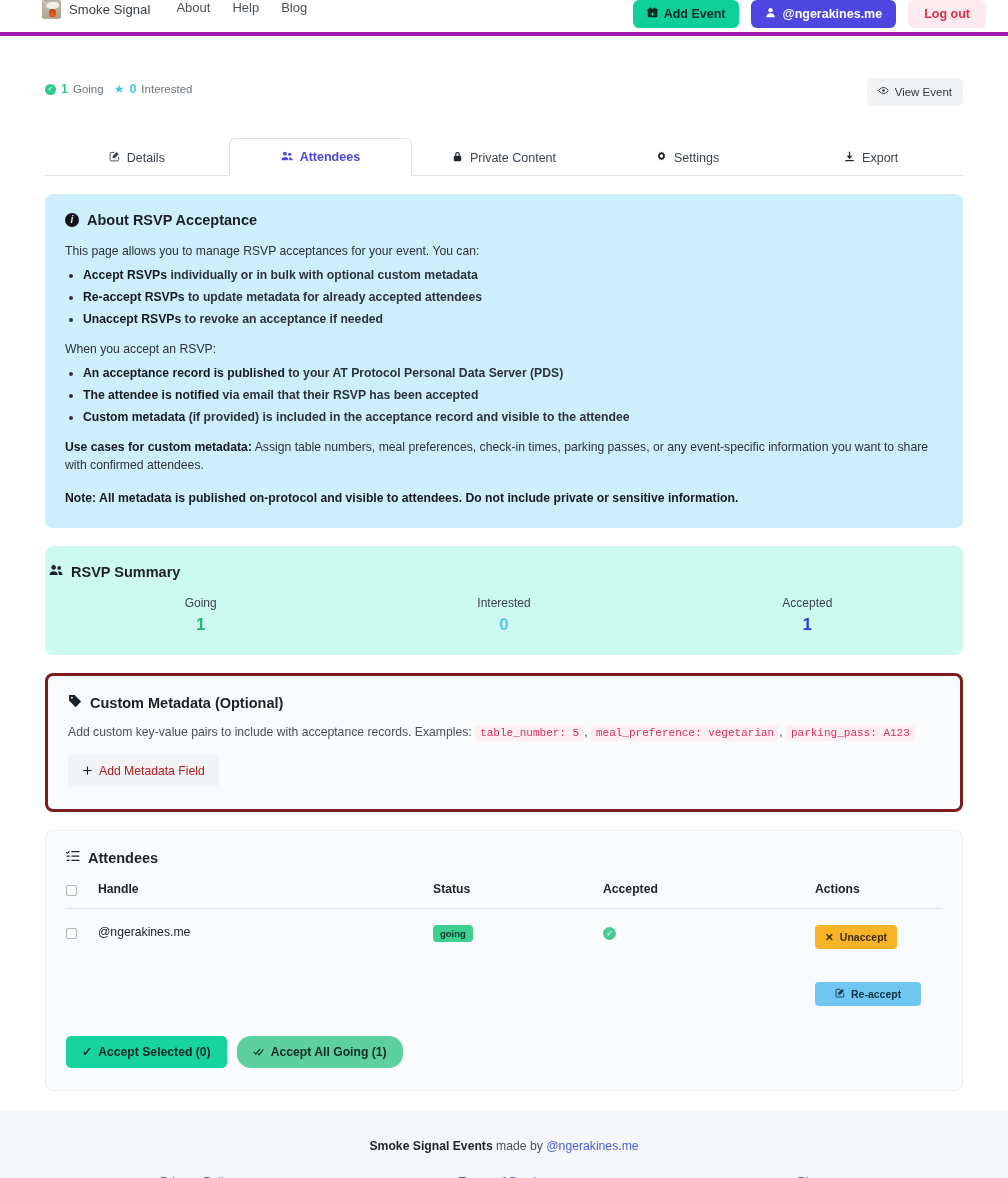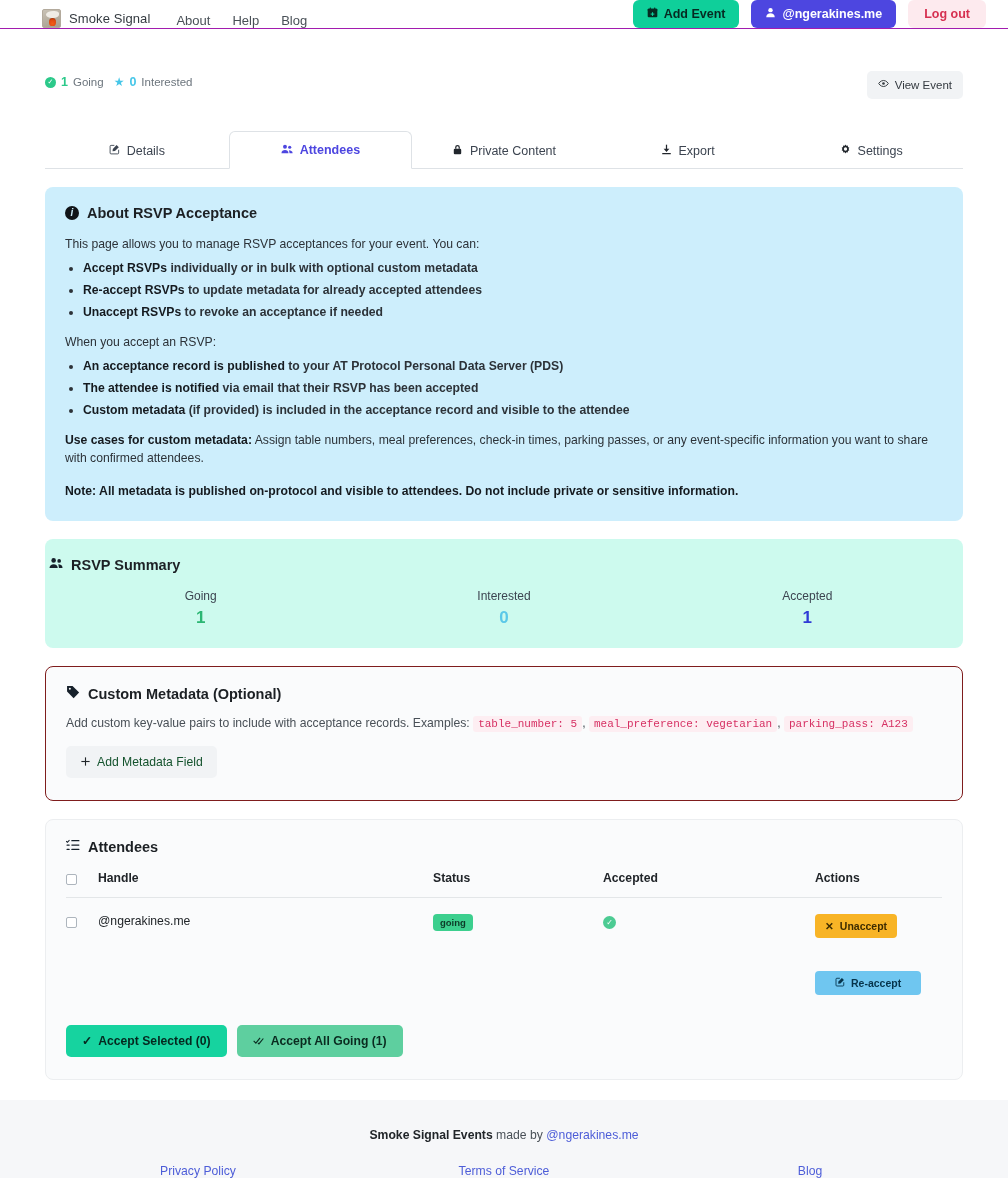--- a/index.html
+++ b/index.html
@@ -8,26 +8,26 @@
     height: 1178px;
     background: #ffffff;
     font-family: "Liberation Sans", sans-serif;
     color: #212529;
     -webkit-font-smoothing: antialiased;
   }
   body { position: relative; overflow: hidden; }
 
   
   .navbar {
-    height: 29px;
+    height: 36px;
     display: flex;
-    align-items: flex-end;
+    align-items: flex-start;
     padding: 0 22px 0 42px;
     background: #ffffff;
-    border-bottom: 1px solid #a21caf;
+    border-bottom: 4px solid #a21caf;
   }
   .brand { display: flex; align-items: center; gap: 8px; margin-right: 26px; }
   .logo-img {
     width: 19px; height: 19px;
     border-radius: 2px;
     background: linear-gradient(160deg,#c9c2b6 0%,#b9b1a3 45%,#a79e8f 100%);
     position: relative; overflow: hidden;
     border: 1px solid #b3aa9c;
   }
   .logo-img::before {
@@ -156,32 +156,32 @@
   }
   .sum-grid {
     display: grid; grid-template-columns: repeat(3,1fr);
     margin-top: 16px; text-align: center;
   }
   .sum-lbl { font-size: 12px; color: #3c4450; }
   .sum-val { font-size: 17px; font-weight: bold; margin-top: 5px; }
 
   .card-plain {
     background: #fafbfc;
-    border: 1px solid #7f1d1d;
+    border: 3px solid #7f1d1d;
     padding: 18px 20px 22px;
   }
   .meta-desc { font-size: 12.2px; color: #495057; margin-top: 14px; }
   code.chip {
     background: #fdeef2; color: #d63063;
     font-family: "Liberation Mono", monospace;
     font-size: 11px; padding: 2px 5px; border-radius: 3px;
   }
   .btn-meta {
     margin-top: 16px;
-    background: #f1f3f5; color: #14532d;
+    background: #f1f3f5; color: #b91c1c;
     font-size: 12.2px; padding: 9px 14px; border-radius: 5px;
   }
 
   
   .card-att { background: #fafbfc; border: 1px solid #eceef0; padding: 18px 20px 22px; }
   table.att { width: 100%; border-collapse: collapse; margin-top: 16px; }
   table.att th {
     text-align: left; font-size: 12.2px; font-weight: bold; color: #212529;
     padding: 0 0 12px 0; border-bottom: 1px solid #e3e6e8;
   }
@@ -218,21 +218,21 @@
   }
   .bulk { display: flex; gap: 10px; margin-top: 30px; }
   .btn-accept-sel {
     background: #16d39f; color: #05281f;
     font-size: 12.2px; font-weight: bold;
     padding: 9px 16px; border-radius: 5px;
   }
   .btn-accept-all {
     background: #5ecf9f; color: #0a2b20;
     font-size: 12.2px; font-weight: bold;
-    padding: 9px 16px; border-radius: 5px;
+    padding: 9px 16px; border-radius: 14px;
   }
 
   
   .footer {
     margin-top: 20px;
     background: #f6f7f9;
     padding: 28px 45px 30px;
   }
   .foot-made { text-align: center; font-size: 12.2px; color: #495057; }
   .foot-made b { color: #212529; }
@@ -338,35 +338,35 @@
         <svg width="11" height="11" viewBox="0 0 16 16" fill="#21262c">
             <rect x="2.6" y="7" width="10.8" height="8" rx="1.6"></rect>
             <path d="M4.6 7V4.8a3.4 3.4 0 0 1 6.8 0V7h-1.8V4.8a1.6 1.6 0 0 0-3.2 0V7z"></path>
           </svg>
       </span>
       <span>Private Content</span>
     </div>
     <div class="tab">
       <span class="ti">
         <svg width="11" height="11" viewBox="0 0 16 16" fill="#21262c">
+            <path d="M8 .8l1.1 1.9 2.2-.4.3 2.2 2 .9-1.2 1.9 1.2 1.9-2 .9-.3 2.2-2.2-.4L8 13.8l-1.1-1.9-2.2.4-.3-2.2-2-.9 1.2-1.9L2.4 5.4l2-.9.3-2.2 2.2.4z"></path>
+            <circle cx="8" cy="7.3" r="2.4" fill="#ffffff"></circle>
+          </svg>
+      </span>
+      <span>Settings</span>
+    </div>
+    <div class="tab">
+      <span class="ti">
+        <svg width="11" height="11" viewBox="0 0 16 16" fill="#21262c">
             <rect x="7.1" y="1" width="1.8" height="8"></rect>
             <path d="M8 11.6L3.8 7h8.4z"></path>
             <rect x="1.6" y="13.2" width="12.8" height="1.7" rx=".8"></rect>
           </svg>
       </span>
       <span>Export</span>
-    </div>
-    <div class="tab">
-      <span class="ti">
-        <svg width="11" height="11" viewBox="0 0 16 16" fill="#21262c">
-            <path d="M8 .8l1.1 1.9 2.2-.4.3 2.2 2 .9-1.2 1.9 1.2 1.9-2 .9-.3 2.2-2.2-.4L8 13.8l-1.1-1.9-2.2.4-.3-2.2-2-.9 1.2-1.9L2.4 5.4l2-.9.3-2.2 2.2.4z"></path>
-            <circle cx="8" cy="7.3" r="2.4" fill="#ffffff"></circle>
-          </svg>
-      </span>
-      <span>Settings</span>
     </div>
   </div>
 
   <div class="card card-info">
     <div class="card-title">
       <span class="info-icon">i</span>
       <span>About RSVP Acceptance</span>
     </div>
     <div class="info-p">This page allows you to manage RSVP acceptances for your event. You can:</div>
     <ul class="info-ul">

